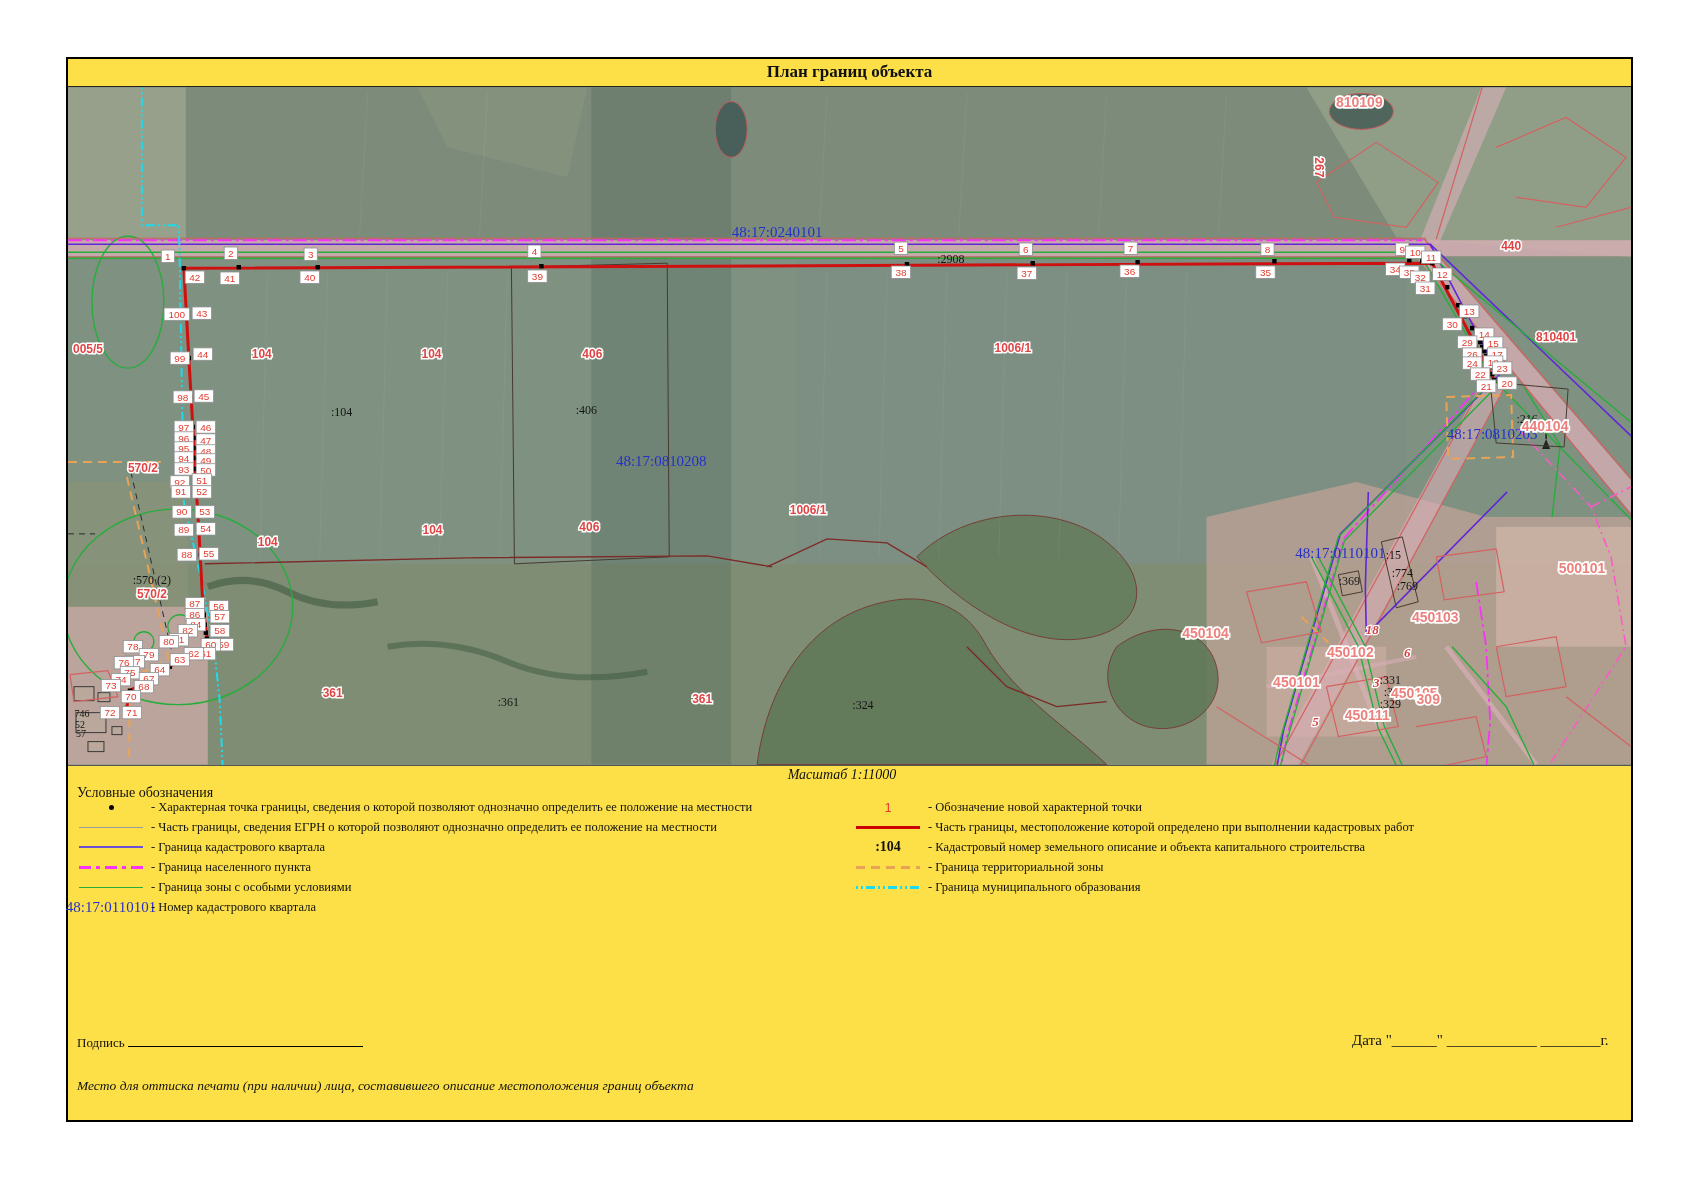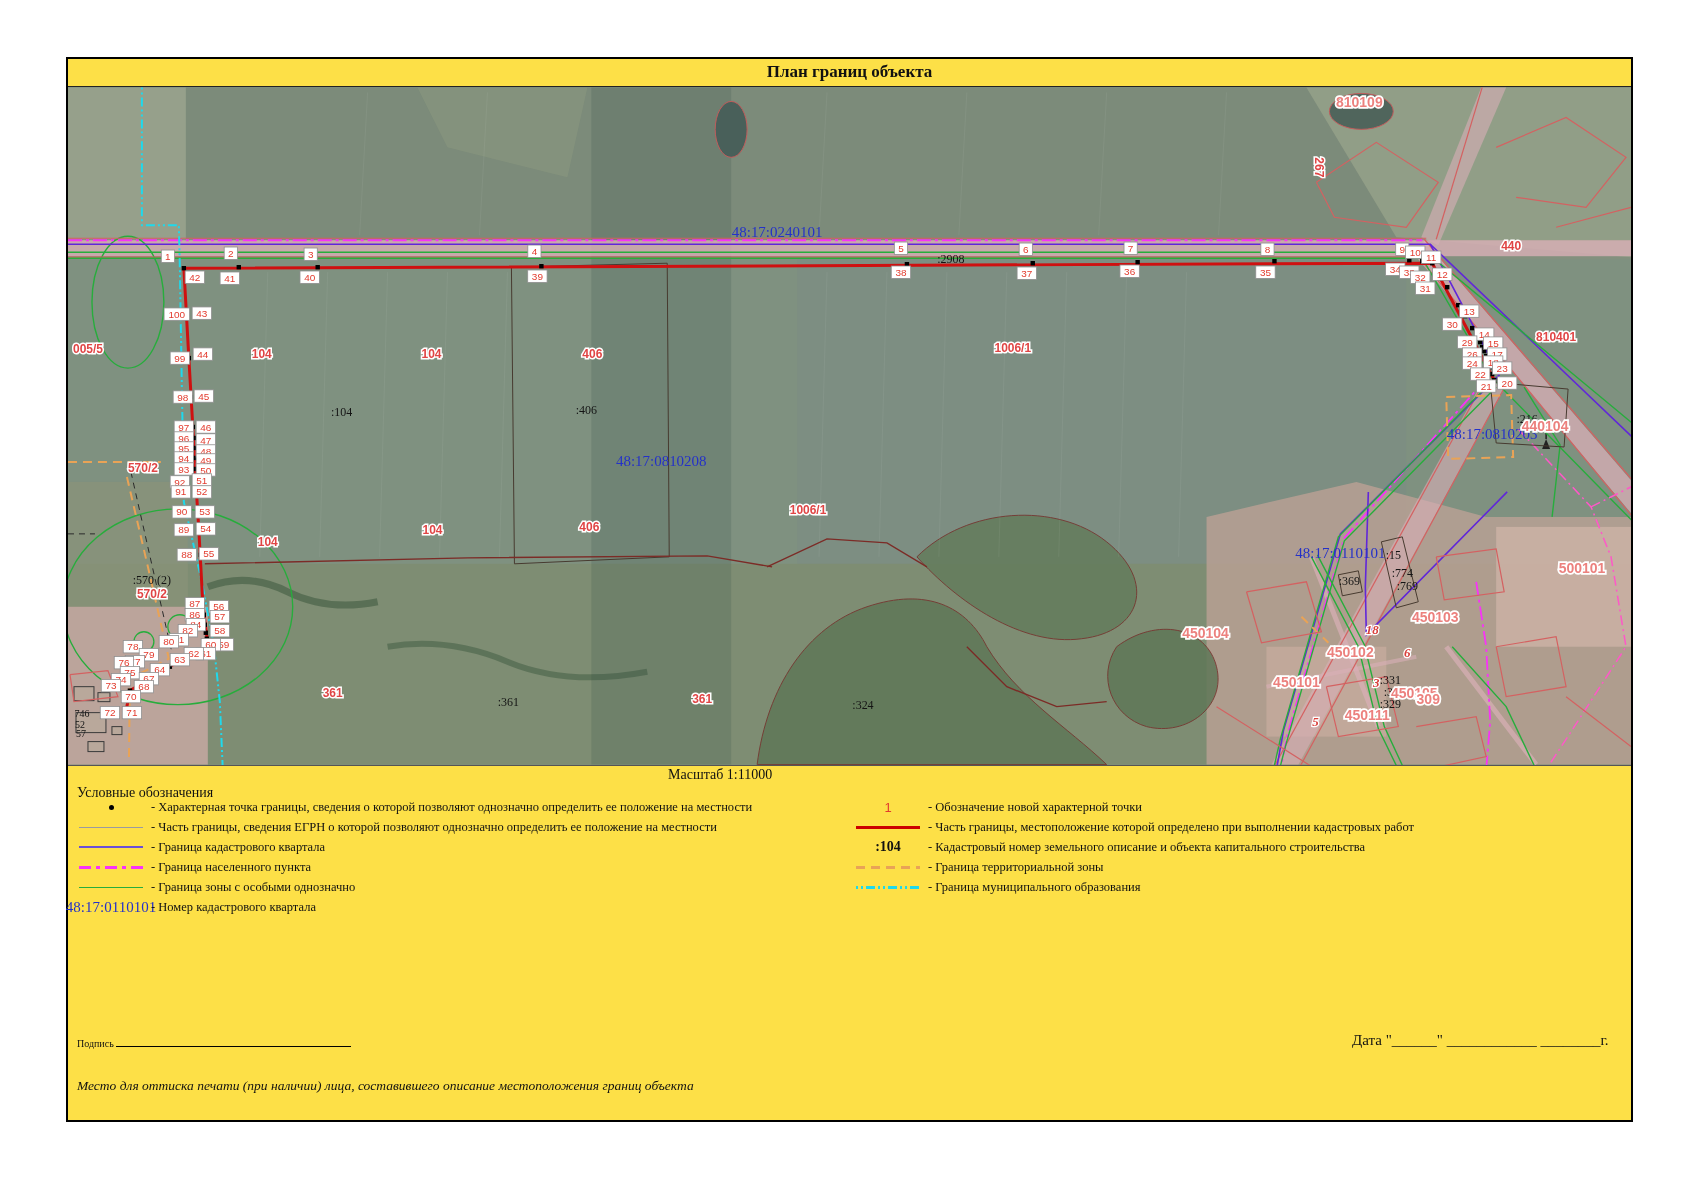--- a/index.html
+++ b/index.html
@@ -23,21 +23,21 @@
   .dot{fill:#000;}
   .pt-box{fill:#ffffff;stroke:#8f8f8f;stroke-width:0.8;}
   .pt-txt{fill:#e23b2e;font:10px "Liberation Sans",sans-serif;text-anchor:middle;}
   .t-blue{fill:#2431c8;font:15px "Liberation Serif",serif;text-anchor:middle;}
   .t-black{fill:#141414;font:12px "Liberation Serif",serif;text-anchor:middle;}
   .t-black.small{font-size:10px;}
   .t-red{fill:#e04545;font:bold 12px "Liberation Sans",sans-serif;text-anchor:middle;paint-order:stroke;stroke:#ffffff;stroke-width:3px;}
   .t-red.big{fill:#ec817e;font-size:14px;stroke-width:3.5px;}
   .t-italic{fill:#d8403c;font:italic bold 13px "Liberation Serif",serif;text-anchor:middle;paint-order:stroke;stroke:#fff;stroke-width:2.5px;}
   
-  #scale-label{position:absolute;left:600px;top:708px;width:380px;text-align:left;font-size:14px;}
+  #scale-label{position:absolute;left:584px;top:708px;width:380px;text-align:center;font-size:14px;font-style:italic;}
   #legend-heading{position:absolute;left:9px;top:726px;font-size:14px;}
   .leg-col{position:absolute;top:738px;}
   #leg-left{left:7px;width:770px;}
   #leg-right{left:784px;width:770px;}
   .leg-row{display:flex;align-items:center;height:20px;text-align:center;}
   .leg-sym{width:72px;flex:0 0 72px;display:flex;align-items:center;justify-content:center;}
   .leg-text{font-size:12.5px;white-space:nowrap;padding-left:4px;}
   .sym-line{width:64px;height:0;}
   .sym-strip{width:64px;height:3px;}
   .s-gray{border-top:1.5px solid #9a9aa0;}
@@ -45,21 +45,21 @@
   .s-green{border-top:1.5px solid #27ad3c;}
   .s-red{border-top:3px solid #cc0000;}
   .s-magenta{background:repeating-linear-gradient(90deg,#f832f8 0 12px,transparent 12px 17px,#f832f8 17px 21px,transparent 21px 26px);}
   .s-orange{background:repeating-linear-gradient(90deg,#e9a356 0 9px,transparent 9px 15px);height:3px;}
   .s-cyan{background:repeating-linear-gradient(90deg,#1fd9ec 0 2px,transparent 2px 5px,#1fd9ec 5px 7px,transparent 7px 10px,#1fd9ec 10px 19px,transparent 19px 22px);height:3px;}
   .sym-dot{width:5px;height:5px;border-radius:50%;background:#000;}
   .sym-blue-num{color:#2431c8;font-size:15px;}
   .sym-red-num{color:#e23b2e;font-size:13px;font-family:"Liberation Sans",sans-serif;}
   .sym-black-num{color:#111;font-weight:bold;font-size:14px;}
   
-  #signature{position:absolute;left:9px;top:973px;font-size:10px;}
+  #signature{position:absolute;left:9px;top:973px;font-size:13px;}
   #signature .sig-line{display:inline-block;width:235px;border-bottom:1px solid #000;height:14px;}
   #date-line{position:absolute;left:1284px;top:973px;font-size:15px;}
   #stamp-note{position:absolute;left:9px;top:1019px;font-size:13.5px;font-style:italic;}
 </style>
 </head>
 <body>
 
 <div id="frame">
   <div id="title-bar">План границ объекта</div>
 
@@ -502,21 +502,21 @@
       <div class="leg-row">
         <div class="leg-sym">
           <div class="sym-strip s-magenta"></div>
         </div>
         <div class="leg-text">- Граница населенного пункта</div>
       </div>
       <div class="leg-row">
         <div class="leg-sym">
           <div class="sym-line s-green"></div>
         </div>
-        <div class="leg-text">- Граница зоны с особыми однозначно</div>
+        <div class="leg-text">- Граница зоны с особыми условиями</div>
       </div>
       <div class="leg-row">
         <div class="leg-sym">
           <span class="sym-blue-num">48:17:0110101</span>
         </div>
         <div class="leg-text">- Номер кадастрового квартала</div>
       </div>
     </div>
   <div id="leg-right" class="leg-col">
       <div class="leg-row">

